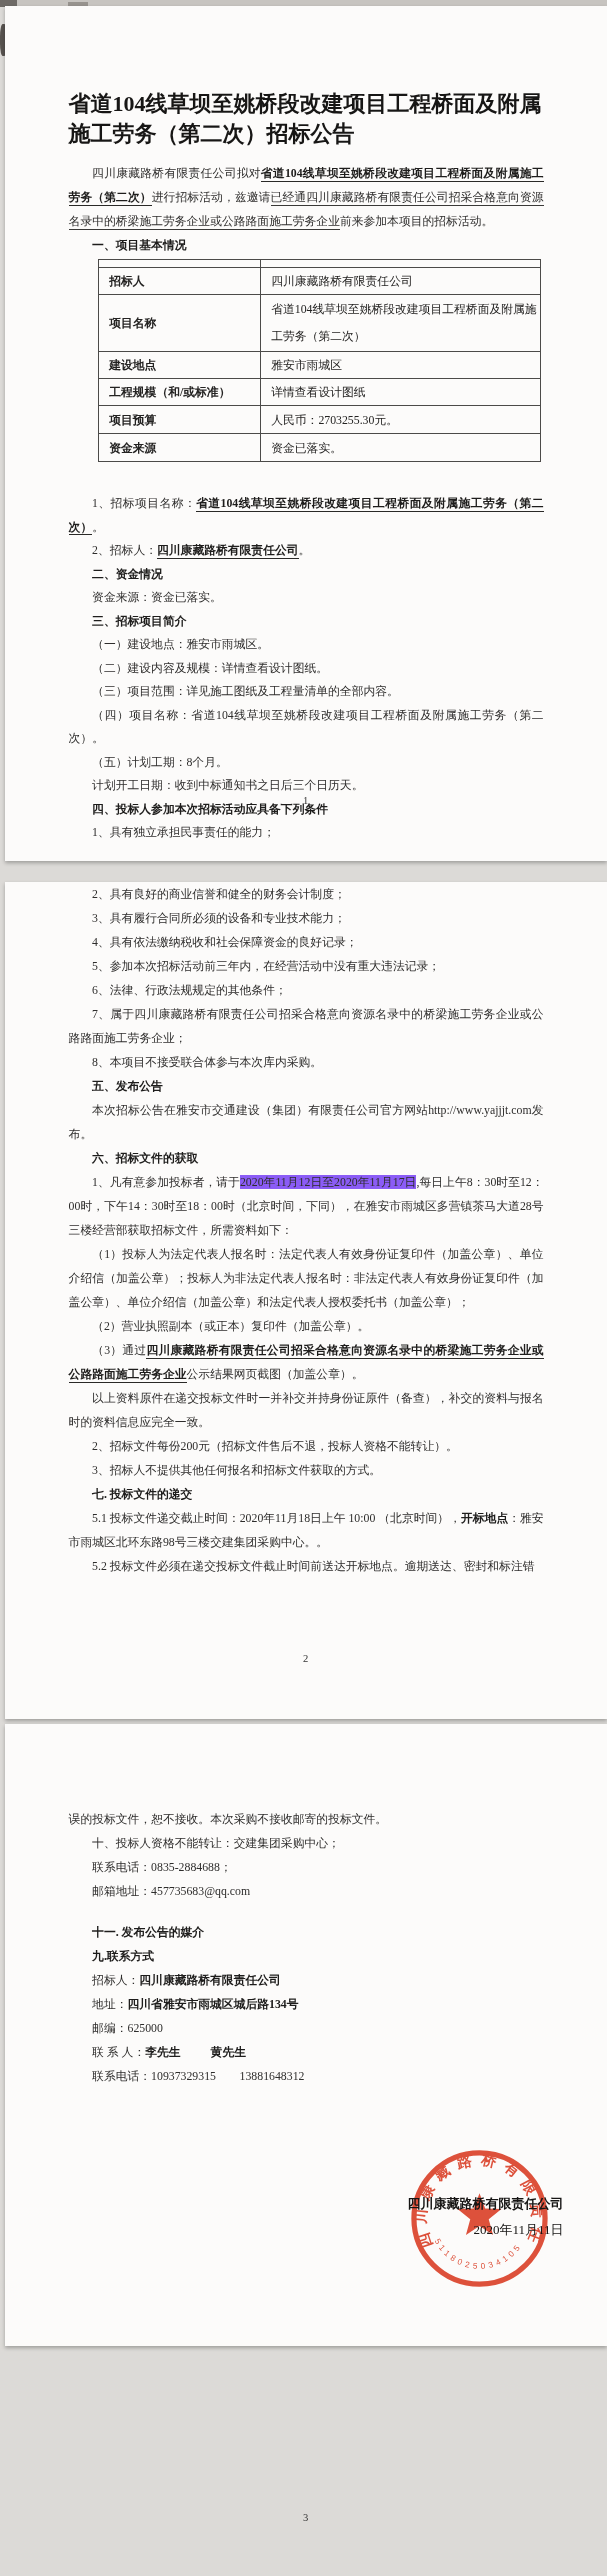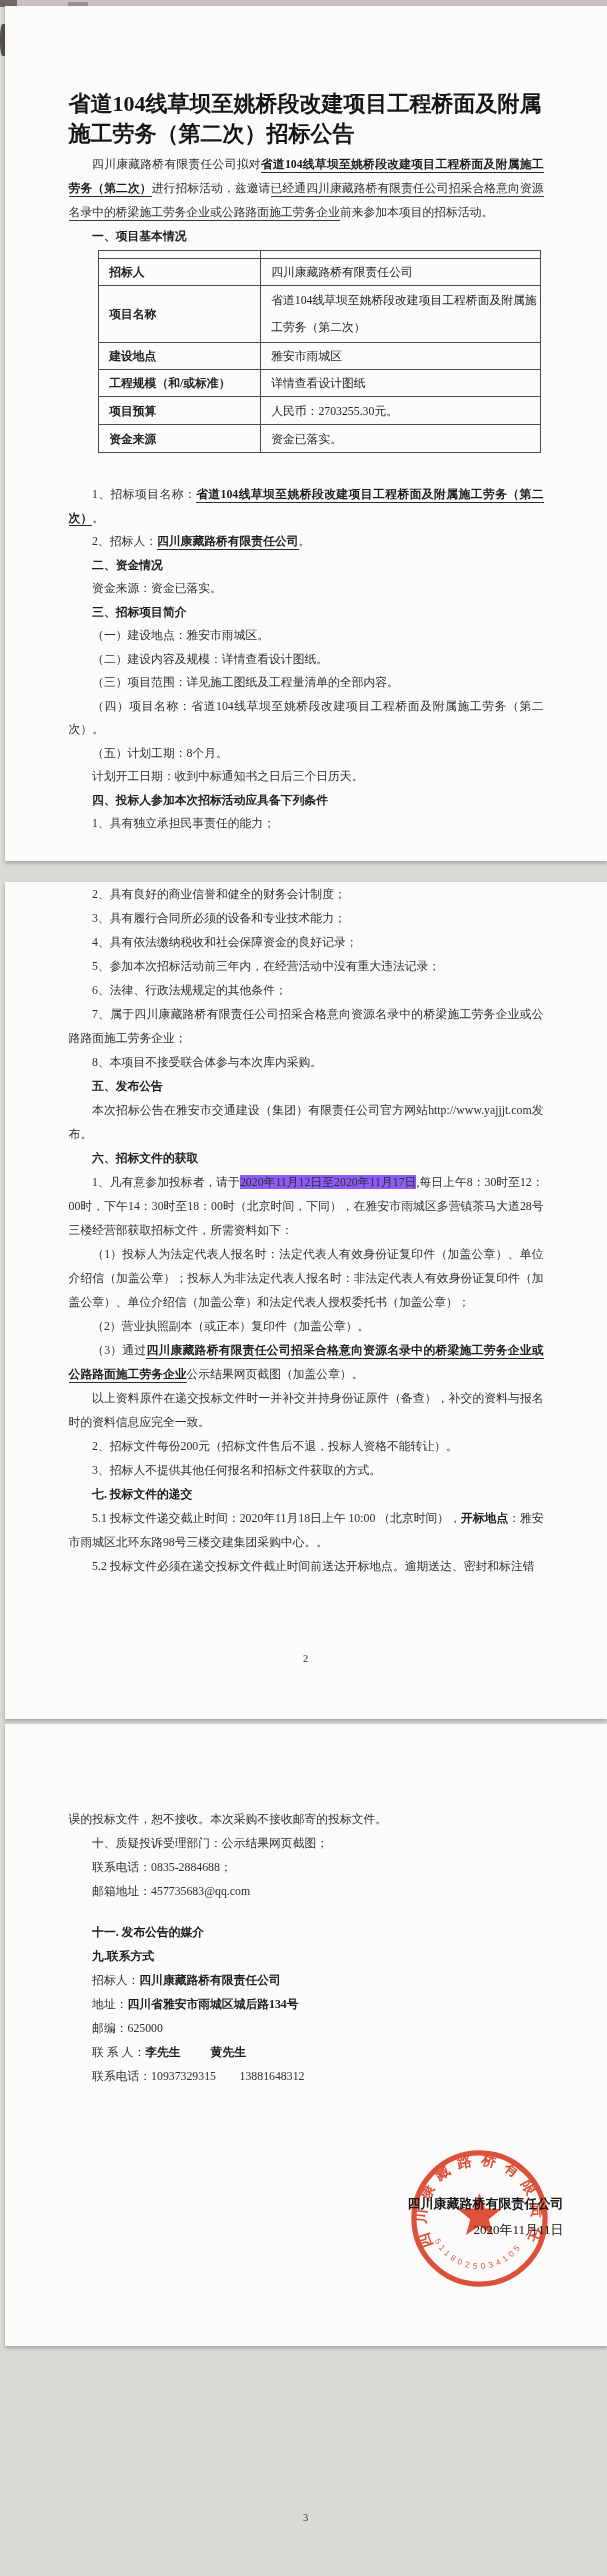--- a/index.html
+++ b/index.html
@@ -22,21 +22,21 @@
   #page3{top:1724px;height:622px;}
   .content{position:absolute;left:64px;right:63px;top:0;}
   .c1{padding-top:83px;}
   .c2{}
   .c3{padding-top:83px;}
   p{margin:0;font-size:11.8px;line-height:24px;text-align:justify;}
   .lh31 p{line-height:23.5px;}
   .ind{text-indent:23.5px;}
   .h{font-weight:bold;color:#1e1d1c;}
   .title{font-size:22px;font-weight:bold;line-height:30px;text-align:left;color:#171615;}
-  .intro{margin-top:3px;}
+  .intro{margin-top:12px;}
   .ub{font-weight:bold;border-bottom:1.1px solid #2a2927;padding-bottom:0.8px;color:#1e1d1c;}
   .ul{border-bottom:0.8px solid #3a3937;padding-bottom:0.8px;}
   .hl{background:#8b5cf6;}
   table.info{
     border-collapse:collapse;margin:1.5px 0 0 29px;width:443px;
     table-layout:fixed;
   }
   table.info td{
     border:0.8px solid #4b4a48;font-size:11.8px;padding:0 0 0 10.6px;
     color:#242322;vertical-align:middle;line-height:18px;
@@ -159,21 +159,21 @@
     <p class="ind h">七. 投标文件的递交</p>
     <p class="ind"><span>5.1 投标文件递交截止时间：2020年11月18日上午 10:00 （北京时间），</span><span class="b">开标地点</span><span>：雅安市雨城区北环东路98号三楼交建集团采购中心。。</span></p>
     <p class="ind">5.2 投标文件必须在递交投标文件截止时间前送达开标地点。逾期送达、密封和标注错</p>
   </div>
   <div class="pagenum" id="pn2">2</div>
 </div>
 
 <div class="page" id="page3">
   <div class="content c3">
     <p>误的投标文件，恕不接收。本次采购不接收邮寄的投标文件。</p>
-    <p class="ind">十、质疑投诉受理部门：公示结果网页截图；</p>
+    <p class="ind">十、投标人资格不能转让：交建集团采购中心；</p>
     <p class="ind">联系电话：0835-2884688；</p>
     <p class="ind">邮箱地址：457735683@qq.com</p>
     <p class="ind h gap-lg">十一. 发布公告的媒介</p>
     <p class="ind h">九.联系方式</p>
     <p class="ind"><span>招标人：</span><span class="b">四川康藏路桥有限责任公司</span></p>
     <p class="ind"><span>地址：</span><span class="b">四川省雅安市雨城区城后路134号</span></p>
     <p class="ind">邮编：625000</p>
     <p class="ind"><span>联 系 人：</span><span class="b">李先生</span><span class="b p2gap">黄先生</span></p>
     <p class="ind">联系电话：10937329315　　13881648312</p>
   </div>

